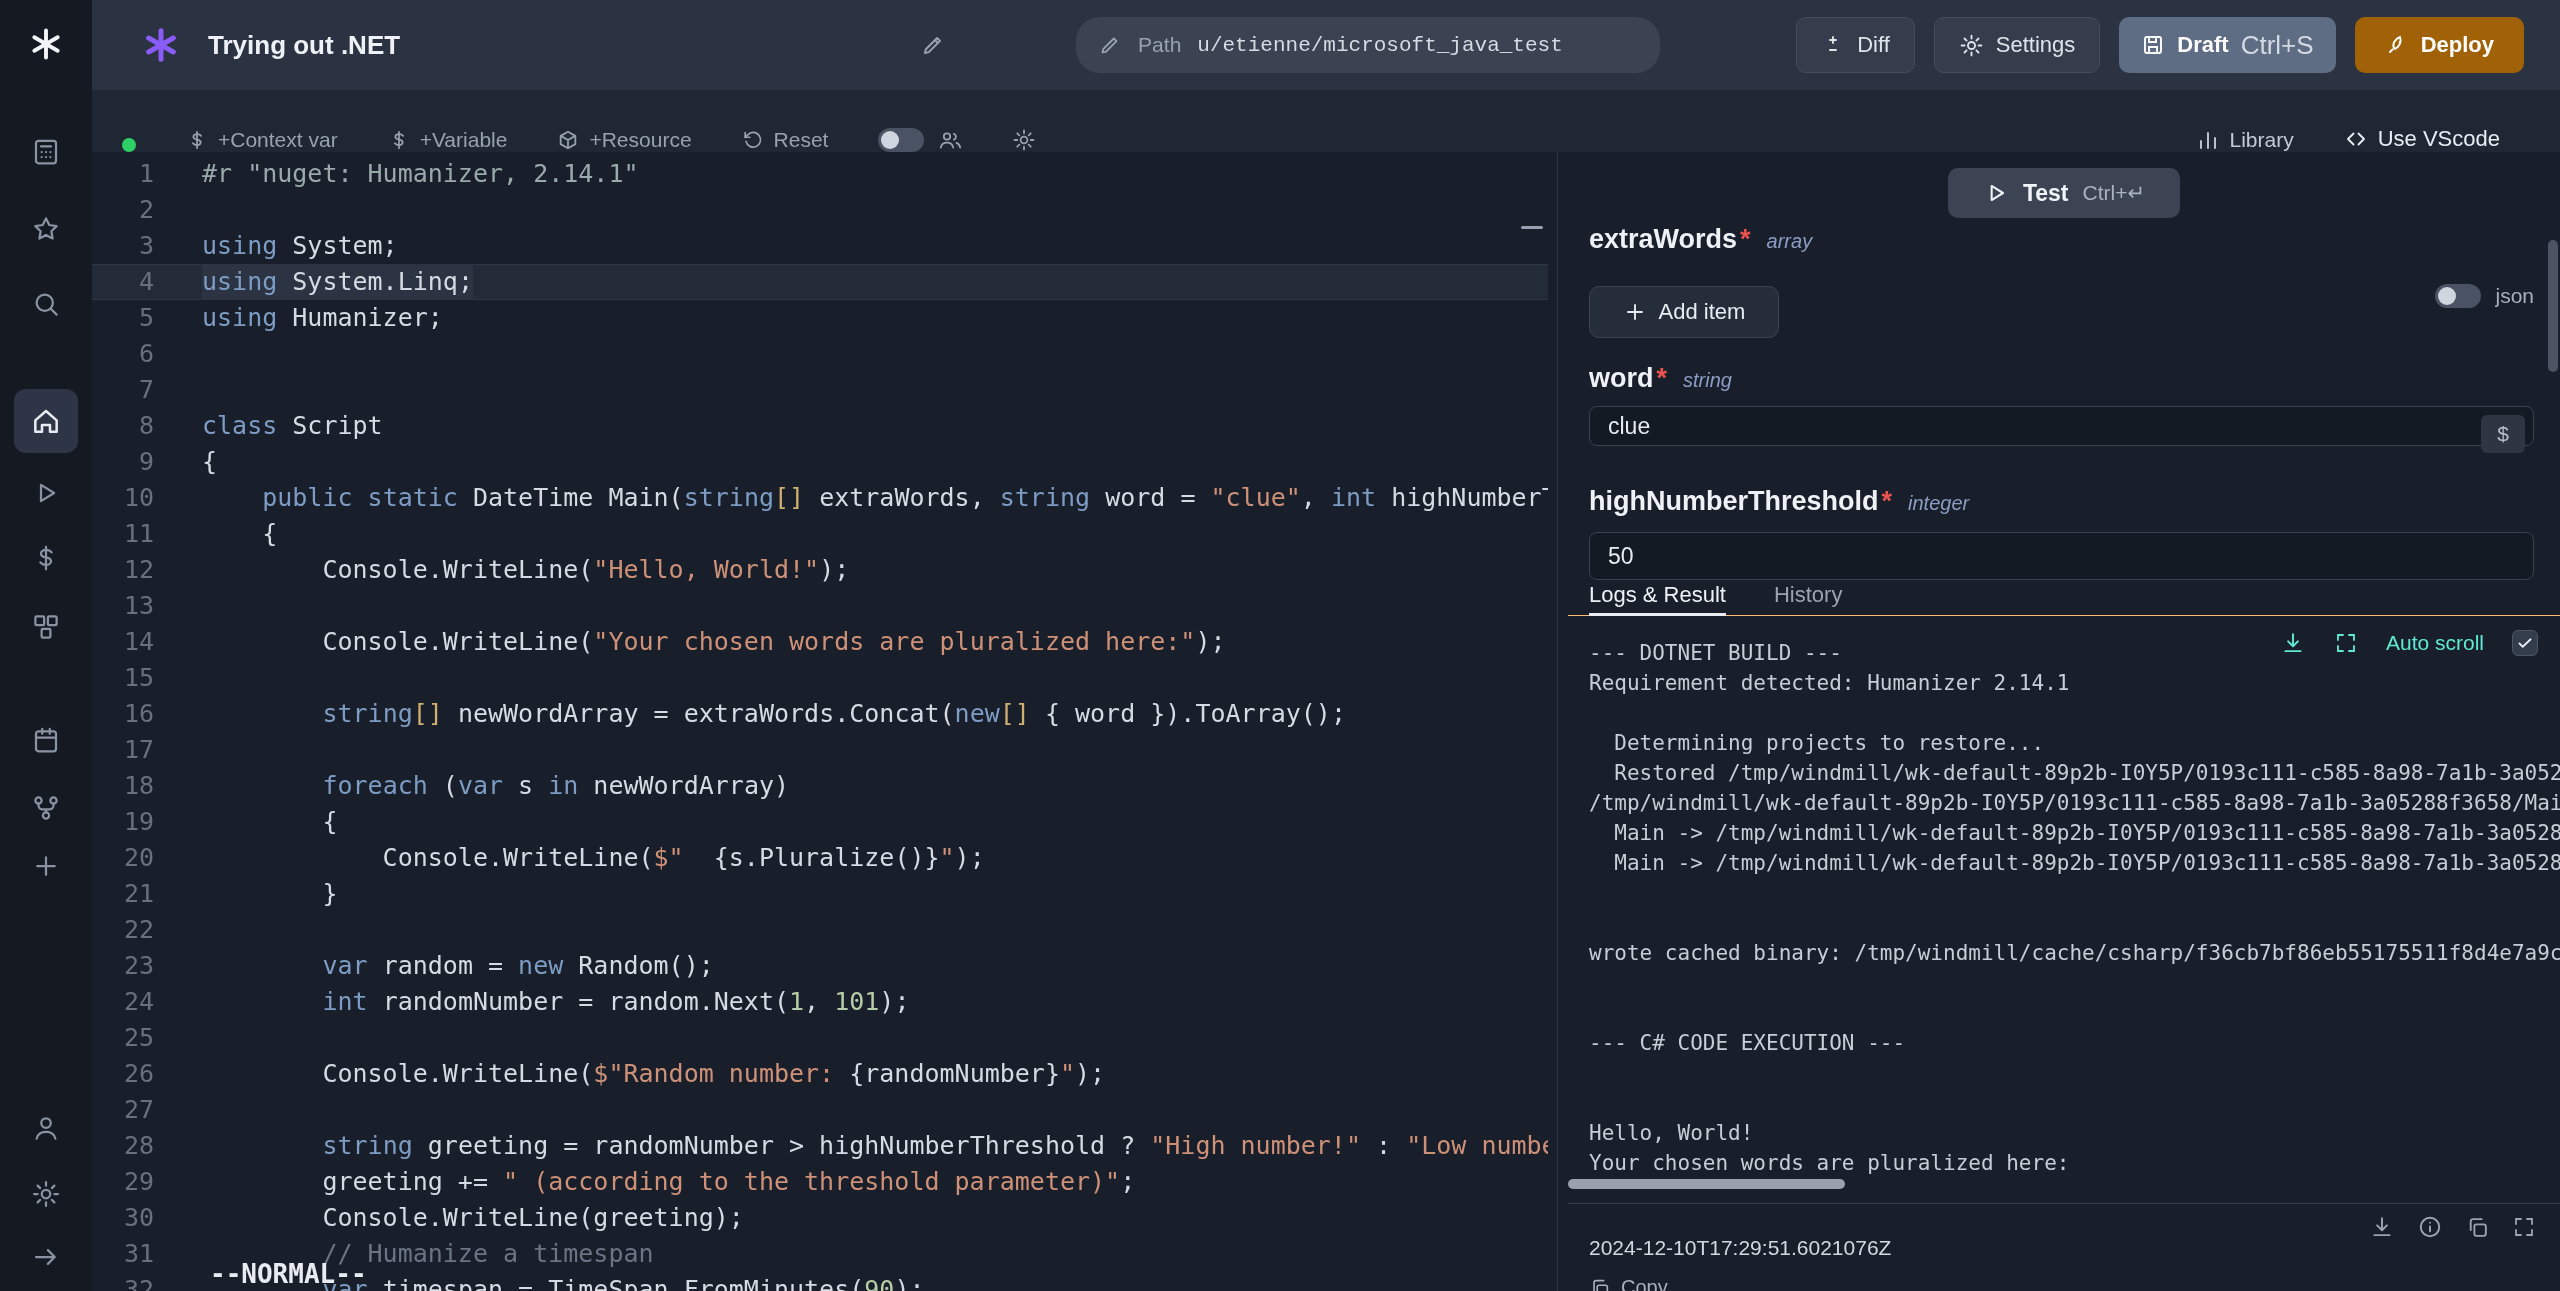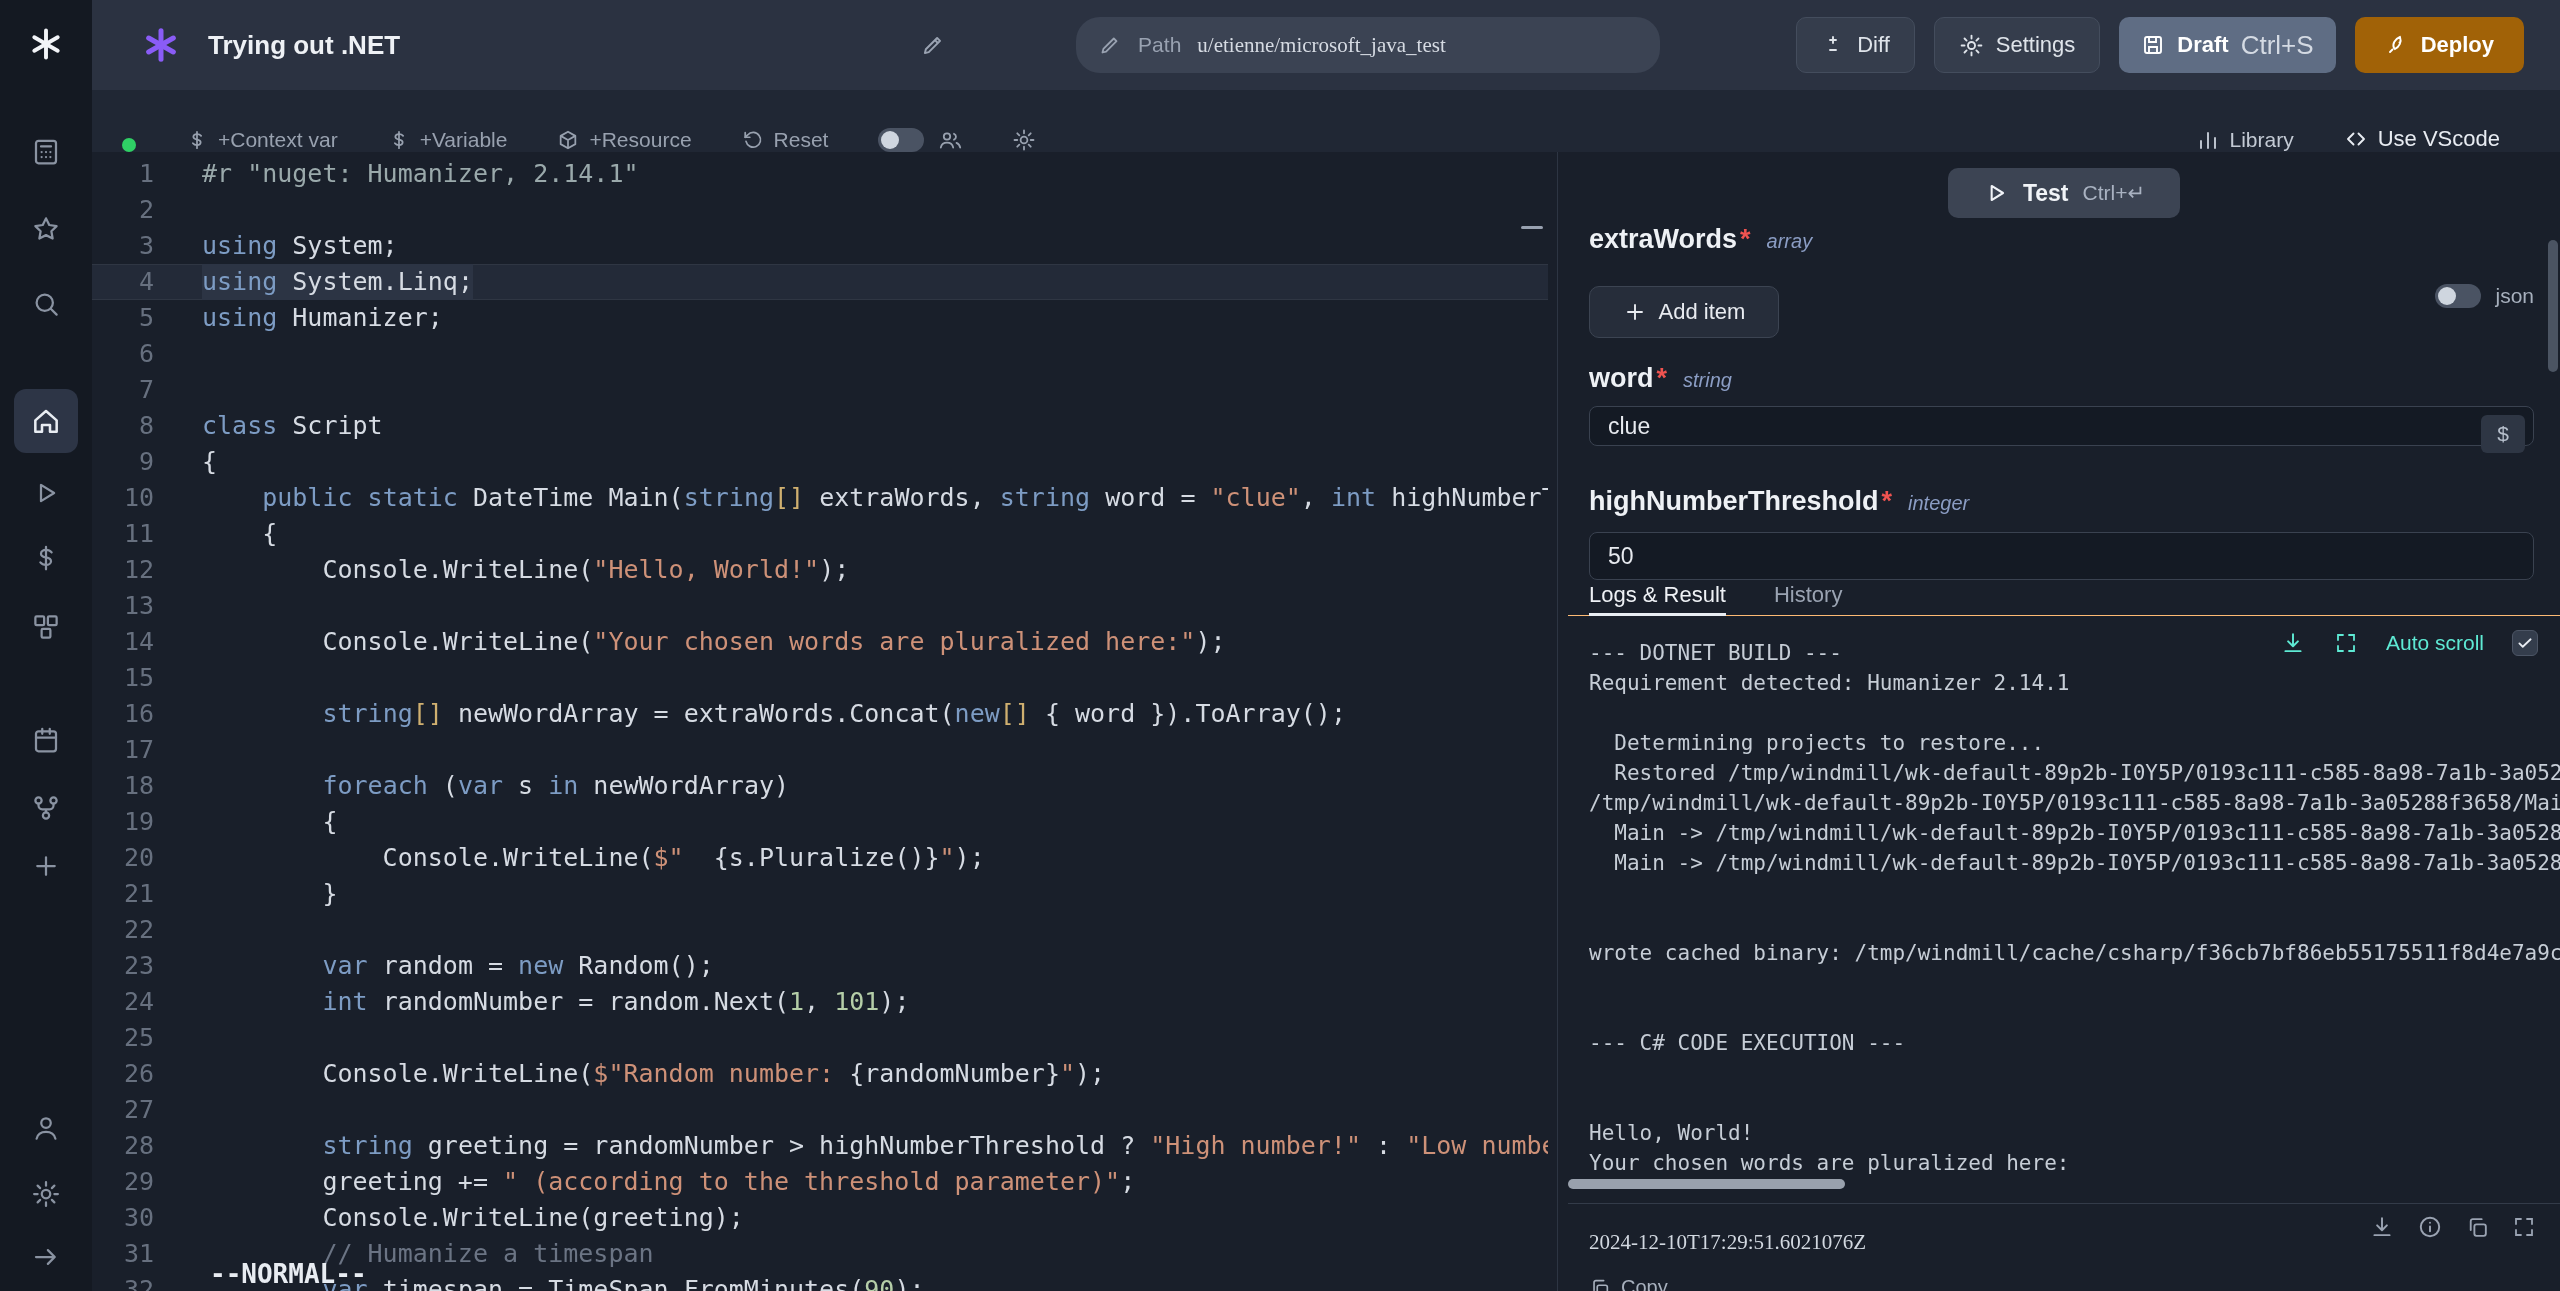--- a/index.html
+++ b/index.html
@@ -16,21 +16,21 @@
 
 .main{flex:1;display:flex;flex-direction:column;min-width:0}
 
 
 .topbar{height:90px;flex:none;background:#2b3241;display:flex;align-items:center;padding:0 36px 0 46px}
 .brand{width:46px;height:46px;display:flex;align-items:center;justify-content:center;color:#8a5cf6;cursor:pointer}
 .title{margin-left:24px;font-size:26px;font-weight:600;color:#eef1f5;cursor:text}
 .title-pencil{margin-left:520px;color:#9aa3b2;cursor:pointer}
 .path-chip{margin-left:130px;height:56px;width:584px;background:#3b4353;border-radius:24px;display:flex;align-items:center;gap:16px;padding:0 24px 0 22px;color:#99a2b1;cursor:pointer}
 .path-label{font-size:21px;color:#99a2b1}
-.path-value{font-family:Liberation Serif, serif;font-size:21px;color:#d6dbe3;white-space:nowrap;overflow:hidden}
+.path-value{font-family:Liberation Mono, monospace;font-size:21px;color:#d6dbe3;white-space:nowrap;overflow:hidden}
 .hdr-right{margin-left:auto;display:flex;align-items:center;gap:19px}
 .hbtn{height:56px;border-radius:10px;border:none;display:flex;align-items:center;gap:12px;font-size:22px;cursor:pointer;font-family:inherit}
 .hbtn.ghost{background:#353d4c;border:1px solid #444d5d;color:#dfe4ea;padding:0 24px}
 .hbtn.draft{background:#5f6d84;color:#fff;padding:0 22px;font-weight:700}
 .hbtn .shortcut{font-weight:400;color:#d4dae3;font-size:26px}
 .hbtn.deploy{background:#a16207;color:#fff;padding:0 30px;font-weight:700}
 
 
 .toolbar{height:62px;flex:none;background:#202734;display:flex;align-items:flex-end;padding:0 60px 0 30px;gap:50px}
 .dot{width:14px;height:14px;border-radius:50%;background:#2fd065;flex:none}
@@ -88,21 +88,21 @@
 .log-line{white-space:pre;height:30px;overflow:hidden}
 .log-ctl{position:absolute;top:12px;right:22px;display:flex;align-items:center;gap:28px;color:#5eead4;font-family:Liberation Sans, sans-serif}
 .aslabel{font-size:21px}
 .checkbox{width:26px;height:26px;background:#343d4c;border:1px solid #4c5565;border-radius:6px;display:flex;align-items:center;justify-content:center;color:#e8ecf2;cursor:pointer}
 .hthumb{position:absolute;left:0;bottom:14px;width:277px;height:10px;background:#99a1ad;border-radius:5px;cursor:pointer}
 
 
 .result-bar{height:88px;flex:none;border-top:1px solid #333b49;position:relative;background:#191f2a}
 .res-icons{position:absolute;top:10px;right:24px;display:flex;gap:22px;color:#9aa3b2}
 .res-icons .icx{cursor:pointer}
-.timestamp{position:absolute;left:21px;top:26px;font-family:Liberation Serif, serif;font-size:21px;color:#d2d8e0}
+.timestamp{position:absolute;left:21px;top:32px;font-family:Liberation Sans, sans-serif;font-size:21px;color:#d2d8e0}
 .copy-sliver{position:absolute;left:21px;top:72px;display:flex;align-items:center;gap:10px;color:#a7b0bd;font-size:20px;cursor:pointer}
 
 
 .vthumb{position:absolute;right:2px;top:240px;width:10px;height:132px;background:#4b5462;border-radius:5px;z-index:6;cursor:pointer}
 </style>
 </head>
 <body>
 
 <div class="app">
 

